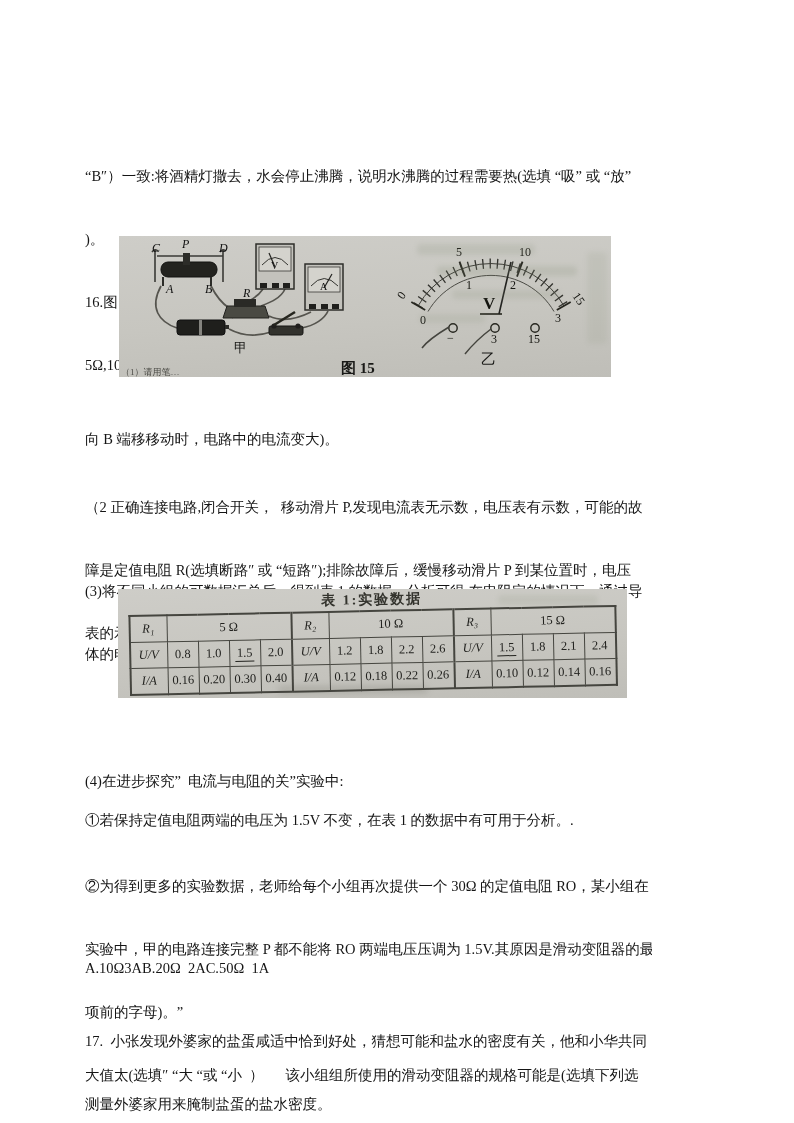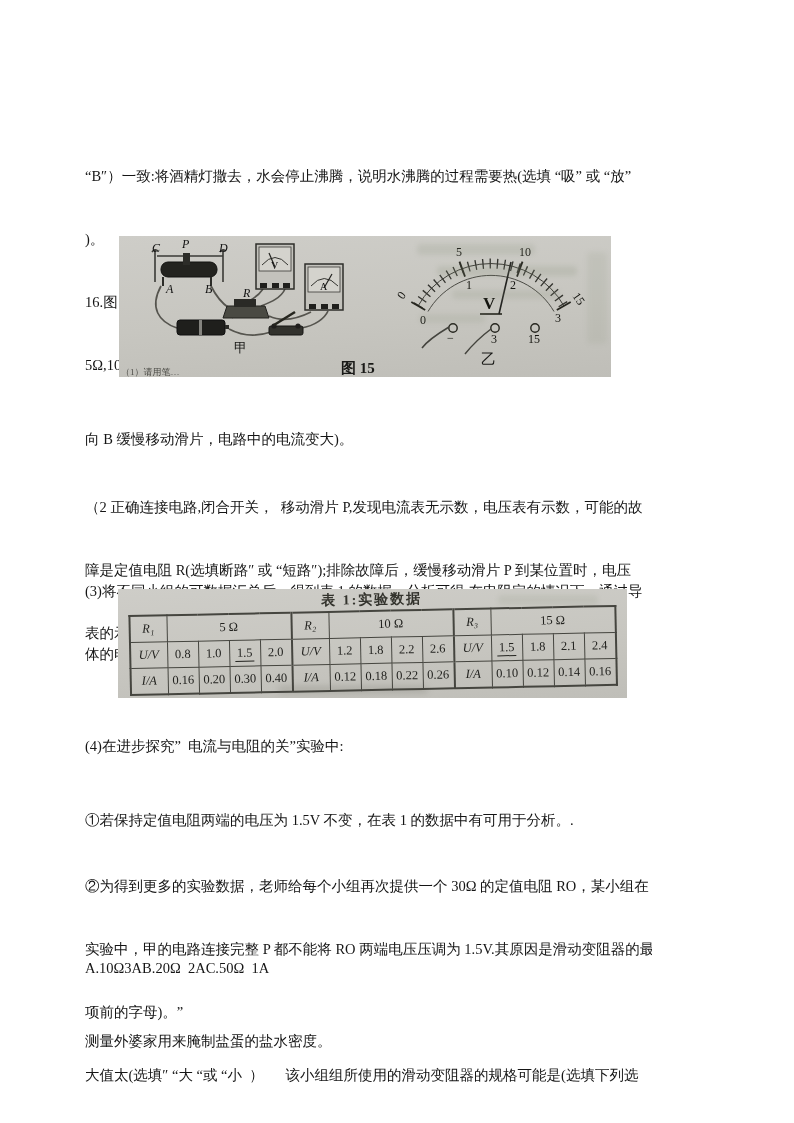--- a/index.html
+++ b/index.html
@@ -170,21 +170,21 @@
         <text x="409" y="107" font-size="12" fill="#14140f">15</text>
 
         <path d="M303,112 C309,104 320,97 330,91" stroke="#44443e" stroke-width="1.5" fill="none"></path>
         <path d="M346,118 C354,108 364,99 372,93" stroke="#44443e" stroke-width="1.5" fill="none"></path>
         <text x="362" y="128" font-size="15" fill="#161614">乙</text>
       </g>
     </svg>
   </div>
 
   <div class="tb" style="top:353px;">
-    <p>向 B 缓慢移动滑片，电路中的电流变大)。</p>
+    <p>向 B 端移移动时，电路中的电流变大)。</p>
   </div>
 
   <div class="tb" style="top:421px;">
     <p>（2 正确连接电路,闭合开关，  移动滑片 P,发现电流表无示数，电压表有示数，可能的故</p>
     <p>障是定值电阻 R(选填断路″ 或 “短路″);排除故障后，缓慢移动滑片 P 到某位置时，电压</p>
     <p>表的示数如图 5 乙所示，为 V.</p>
   </div>
 
   <div class="tb" style="top:505px;">
     <p>(3)将不同小组的可数据汇总后，得到表 1 的数据，分析可得:在电阻定的情况下，通过导</p>
@@ -238,34 +238,35 @@
           <td>0.10</td>
           <td>0.12</td>
           <td>0.14</td>
           <td>0.16</td>
         </tr>
       </tbody>
         </table>
     </div>
   </div>
 
-  <div class="tb" style="top:660px;">
+  <div class="tb" style="top:695px;">
     <p>(4)在进步探究”  电流与电阻的关”实验中:</p>
   </div>
   <div class="tb" style="top:734px;">
     <p>①若保持定值电阻两端的电压为 1.5V 不变，在表 1 的数据中有可用于分析。.</p>
   </div>
   <div class="tb" style="top:800px;">
     <p>②为得到更多的实验数据，老师给每个小组再次提供一个 30Ω 的定值电阻 RO，某小组在</p>
     <p>实验中，甲的电路连接完整 P 都不能将 RO 两端电压压调为 1.5V.其原因是滑动变阻器的最</p>
     <p>项前的字母)。”</p>
     <p>大值太(选填″ “大 “或 “小  ）      该小组组所使用的滑动变阻器的规格可能是(选填下列选</p>
   </div>
 
   <div class="tb" style="top:882px;">
     <p>A.10Ω3AB.20Ω  2AC.50Ω  1A</p>
   </div>
 
   <div class="tb" style="top:955px;">
+    <p>17.  小张发现外婆家的盐蛋咸适中恰到好处，猜想可能和盐水的密度有关，他和小华共同</p>
     <p>测量外婆家用来腌制盐蛋的盐水密度。</p>
   </div>
 
 </div>
 
 </body></html>

